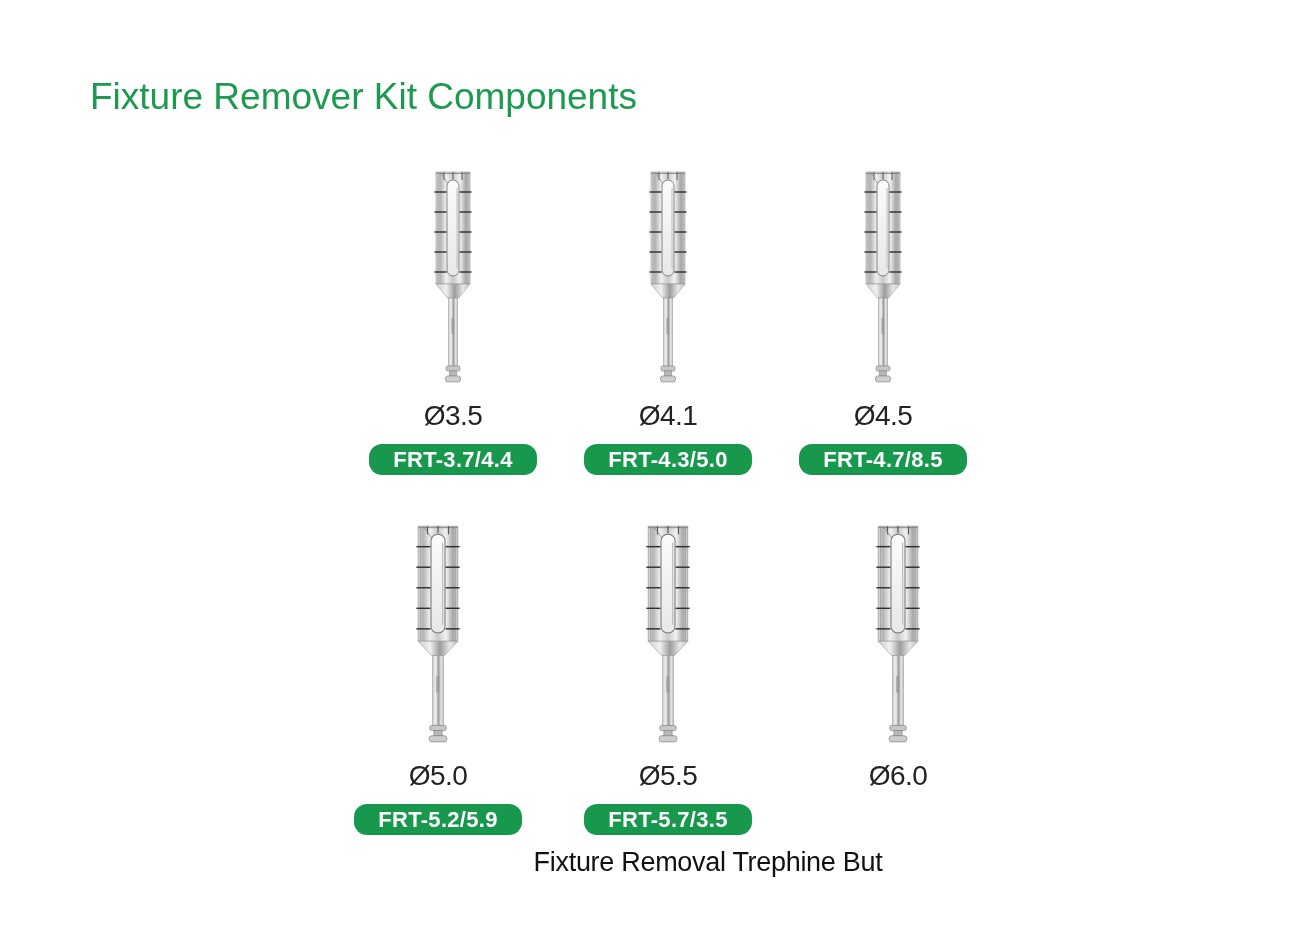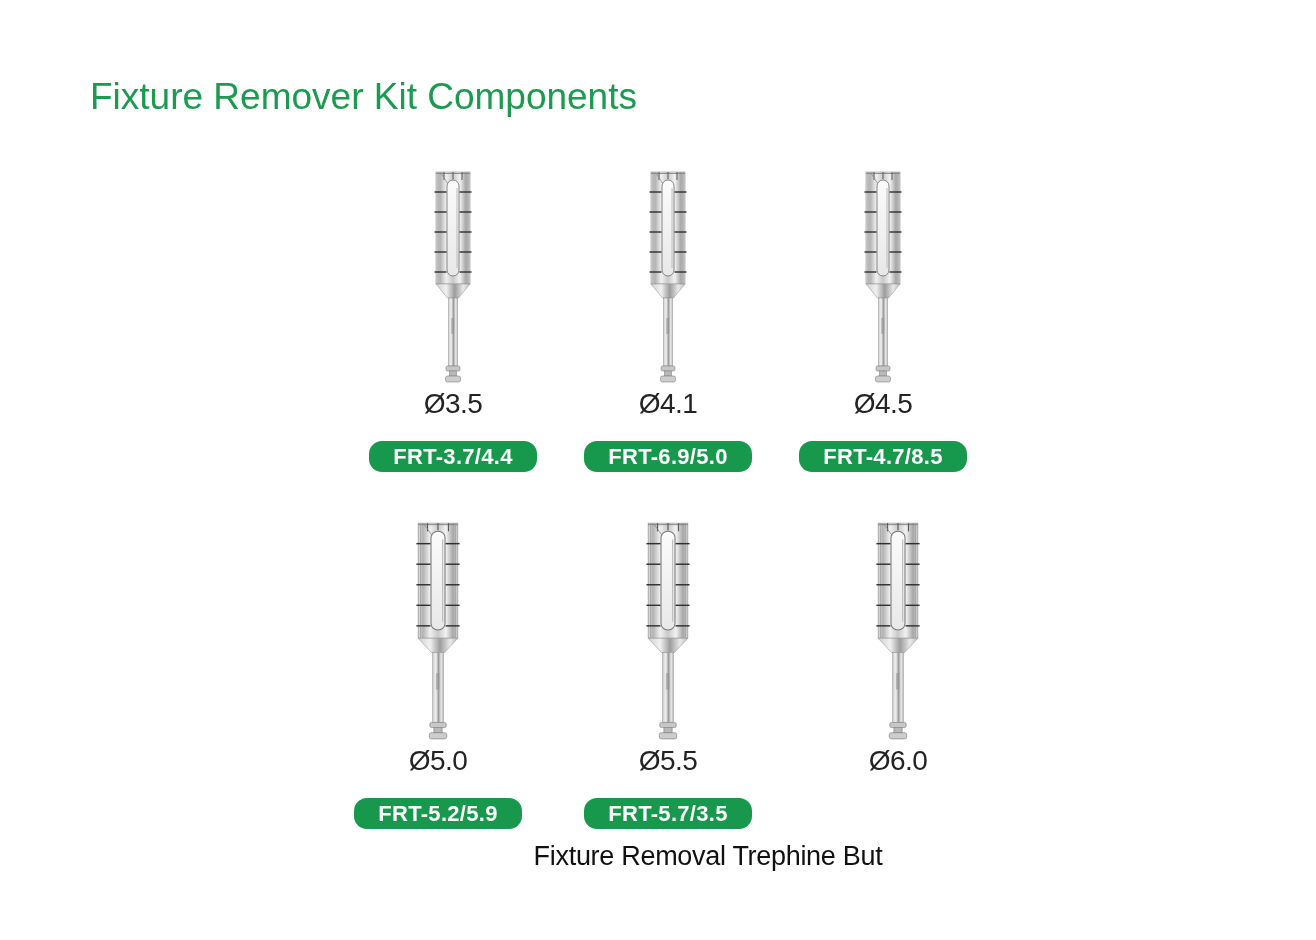--- a/index.html
+++ b/index.html
@@ -35,29 +35,29 @@
   .row1 { gap: 15px; }
   .row2 { gap: 30px; margin-top: 47px; }
   .product-card {
     width: 200px;
     display: flex;
     flex-direction: column;
     align-items: center;
   }
   .bur-img { display: block; }
   .diameter-label {
-    margin-top: 2px;
+    margin-top: 14px;
     font-size: 28px;
     line-height: 32px;
     font-weight: 500;
     letter-spacing: -0.5px;
     color: var(--diameter_text, #232323);
   }
   .code-badge {
-    margin-top: 21px;
+    margin-top: 12px;
     min-width: 168px;
     height: 31px;
     padding: 0 14px;
     border-radius: 13px;
     background: var(--badge_green, #17984d);
     color: #ffffff;
     font-size: 22px;
     font-weight: 700;
     letter-spacing: 0.3px;
     display: flex;
@@ -153,21 +153,21 @@
           <use href="#bur"></use>
         </svg>
       <div class="diameter-label">Ø3.5</div>
       <div class="code-badge">FRT-3.7/4.4</div>
     </div>
     <div class="product-card">
       <svg class="bur-img" width="60" height="218">
           <use href="#bur"></use>
         </svg>
       <div class="diameter-label">Ø4.1</div>
-      <div class="code-badge">FRT-6.9/5.0</div>
+      <div class="code-badge">FRT-4.3/5.0</div>
     </div>
     <div class="product-card">
       <svg class="bur-img" width="60" height="218">
           <use href="#bur"></use>
         </svg>
       <div class="diameter-label">Ø4.5</div>
       <div class="code-badge">FRT-4.7/8.5</div>
     </div>
   </div>
 

